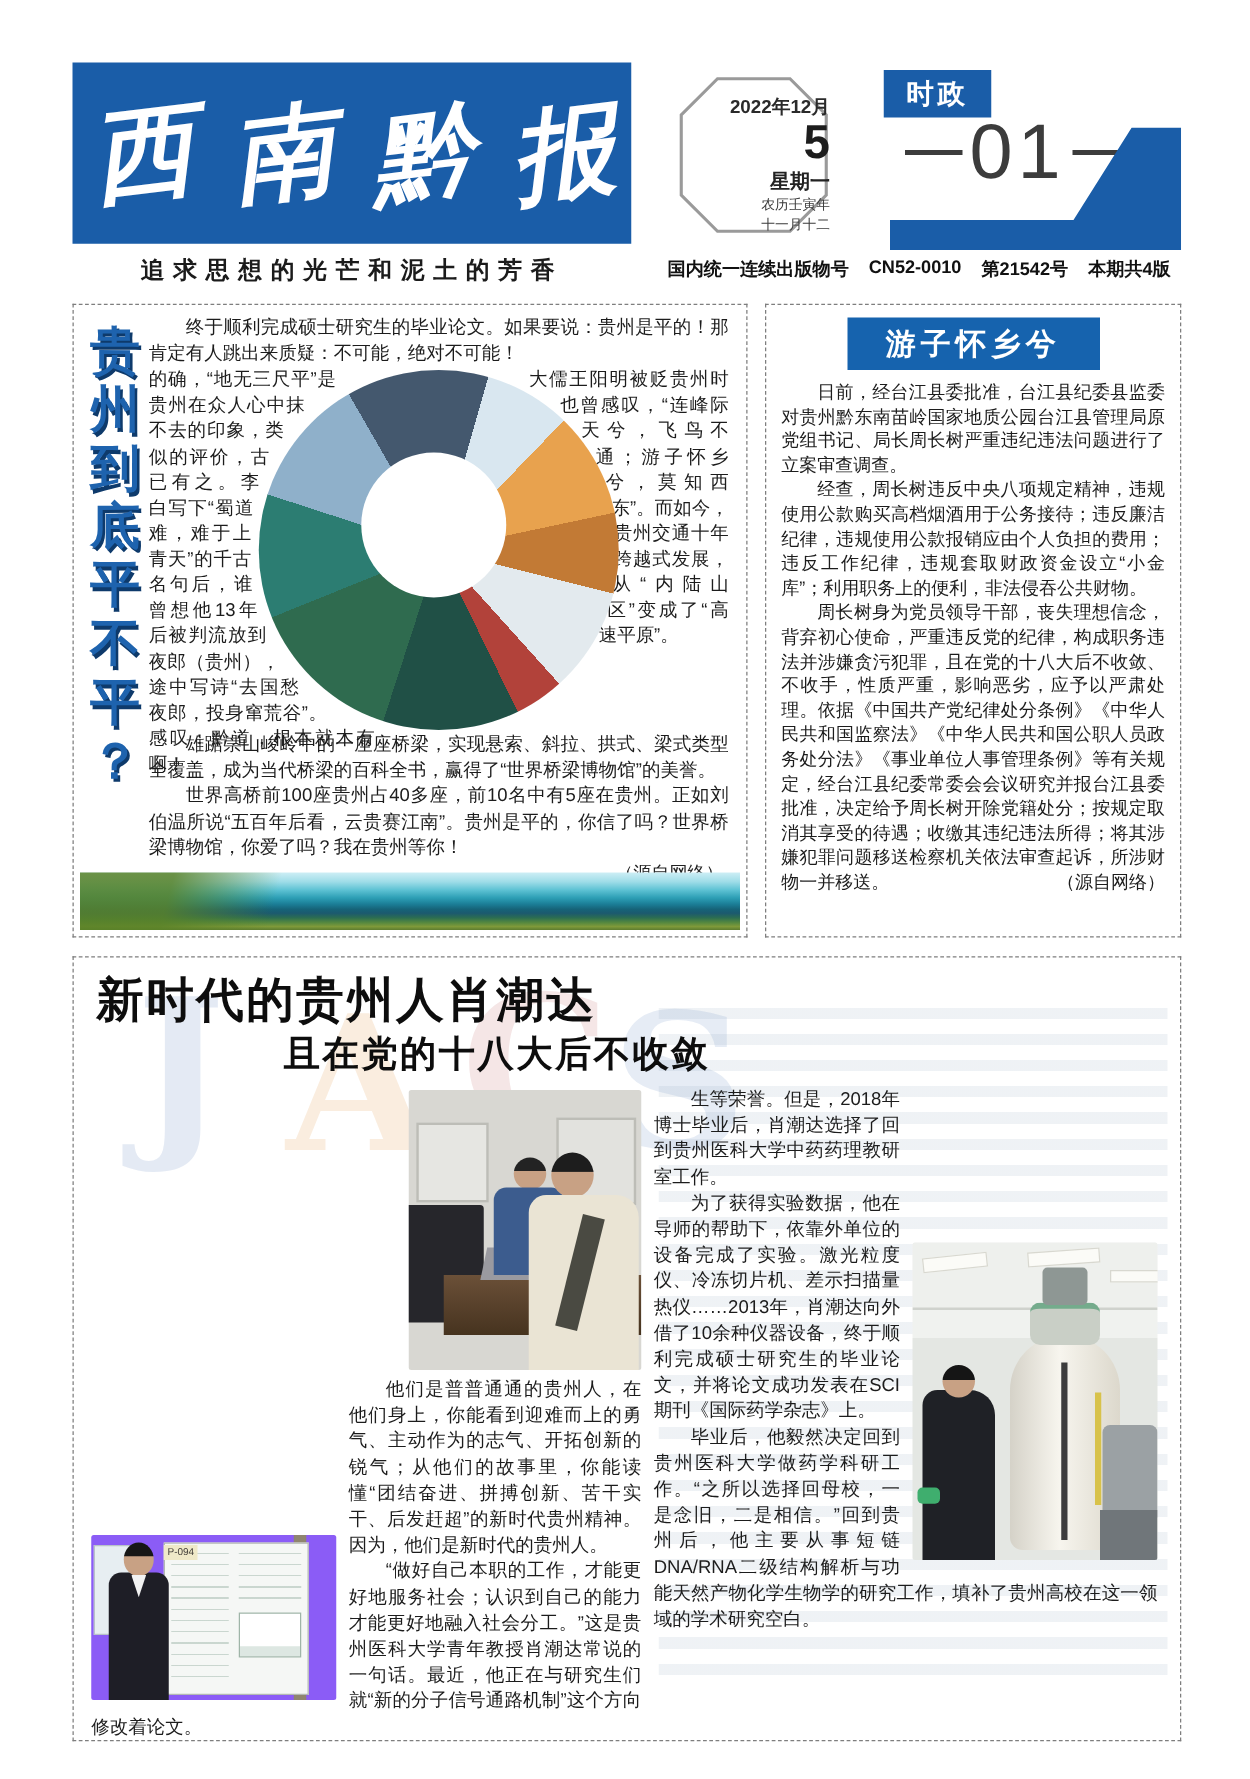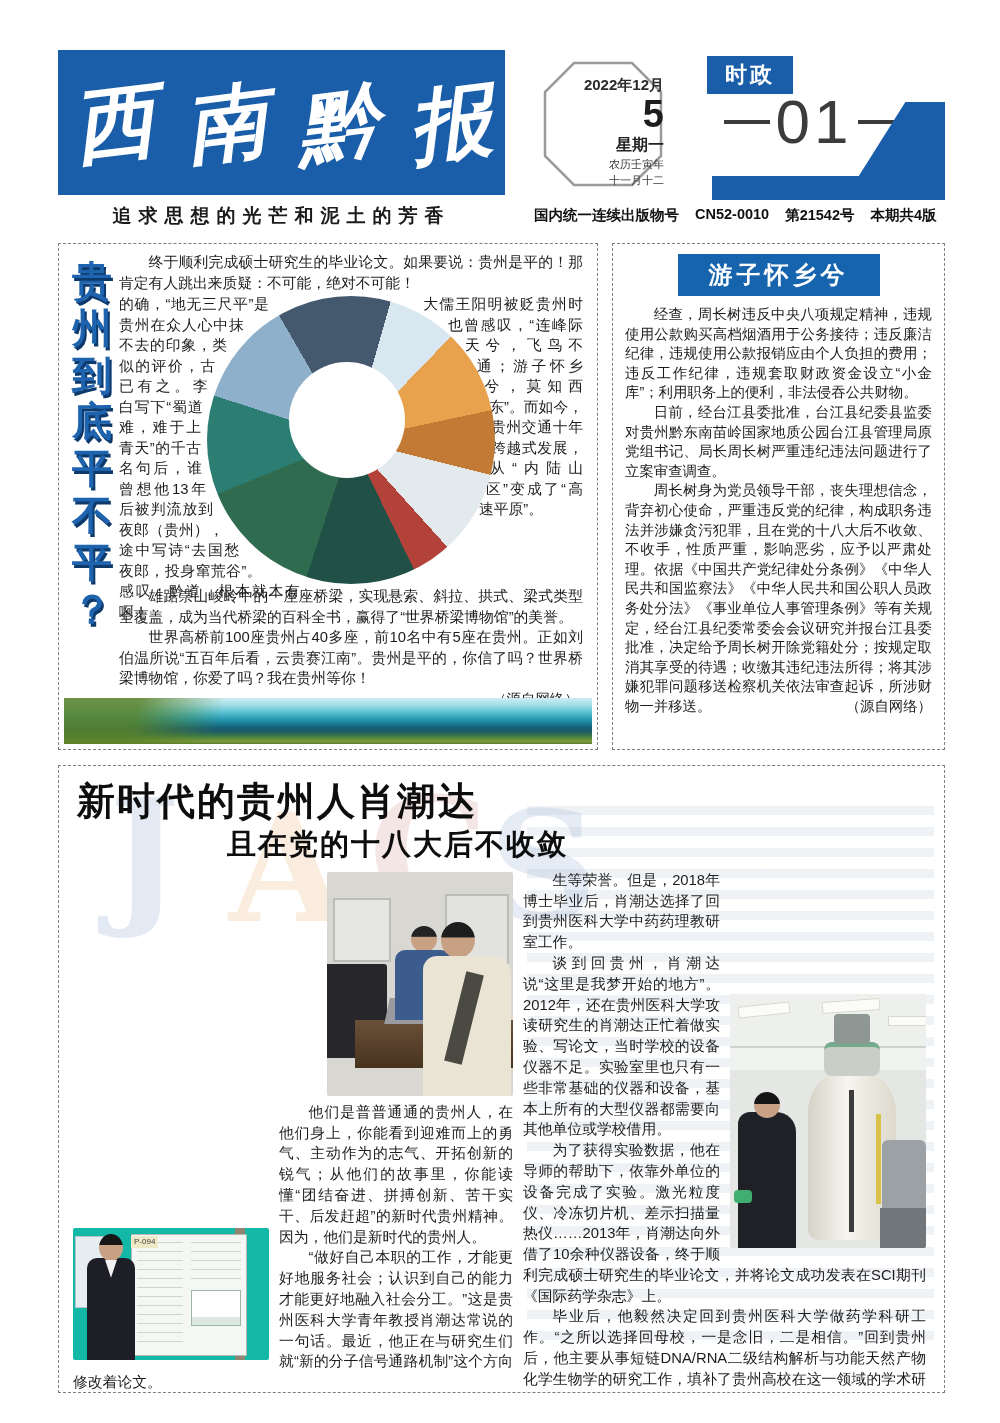--- a/index.html
+++ b/index.html
@@ -121,21 +121,21 @@
   .ph-lab .app { left:104px; top:20px; width:36px; height:30px; background:#8e9794; border-radius:4px; }
   .ph-lab .stripe { left:119px; top:96px; width:5px; height:142px; background:#3c3c3c; }
   .ph-lab .ystripe { left:146px; top:120px; width:5px; height:90px; background:#d8c24a; }
   .ph-lab .pers { left:8px; top:118px; width:58px; height:136px; background:#1f2126; border-radius:12px 20px 0 0; }
   .ph-lab .phd { left:24px; top:98px; width:26px; height:26px; border-radius:50%;
                  background:linear-gradient(#151515 45%,#c8a184 47%); }
   .ph-lab .glove { left:4px; top:196px; width:18px; height:13px; background:#3fae6e; border-radius:4px; }
   .ph-lab .gbox { left:152px; top:146px; width:44px; height:74px; background:#9ba1a4; border-radius:6px 6px 0 0; }
   .ph-lab .gbox2 { left:150px; top:214px; width:46px; height:40px; background:#70767a; }
 
-  .ph-poster { float:left; width:196px; height:132px; margin:358px 10px 4px 0; background:#14b8a6; }
+  .ph-poster { float:left; width:196px; height:132px; margin:358px 10px 4px 0; background:#8b5cf6; }
   .ph-poster .beam { right:24px; top:0; width:10px; height:132px; background:#8f8570; }
   .ph-poster .board { left:58px; top:6px; width:116px; height:122px; background:#f5f7f5; border:1px solid #b3b8b3; }
   .ph-poster .cols1 { left:64px; top:14px; width:46px; height:106px;
       background:repeating-linear-gradient(180deg, rgba(90,130,110,.28) 0 1px, transparent 1px 9px); }
   .ph-poster .cols2 { left:118px; top:14px; width:50px; height:40px;
       background:repeating-linear-gradient(180deg, rgba(90,130,110,.28) 0 1px, transparent 1px 9px); }
   .ph-poster .chart { left:118px; top:62px; width:50px; height:36px; background:#fff; border:1px solid #9fb5a8;
       box-shadow:inset 0 -8px 0 rgba(120,160,140,.25); }
   .ph-poster .minis { left:2px; top:8px; width:30px; height:72px; background:#e7eef2; border:1px solid #b8c2c8; }
   .ph-poster .man { left:14px; top:30px; width:48px; height:102px; background:#1e1e26; border-radius:10px 10px 0 0; }
@@ -216,22 +216,22 @@
       <p>雄踞崇山峻岭中的一座座桥梁，实现悬索、斜拉、拱式、梁式类型全覆盖，成为当代桥梁的百科全书，赢得了“世界桥梁博物馆”的美誉。</p>
       <p>世界高桥前100座贵州占40多座，前10名中有5座在贵州。正如刘伯温所说“五百年后看，云贵赛江南”。贵州是平的，你信了吗？世界桥梁博物馆，你爱了吗？我在贵州等你！</p>
       <div class="src">（源自网络）</div>
     </div>
     <div class="abs panorama"></div>
   </div>
 
   <div class="abs nbox box-zhou">
     <div class="zhou-title">游子怀乡兮</div>
     <div class="zhou-body">
+      <p>日前，经台江县委批准，台江县纪委县监委对贵州黔东南苗岭国家地质公园台江县管理局原党组书记、局长周长树严重违纪违法问题进行了立案审查调查。</p>
       <p>经查，周长树违反中央八项规定精神，违规使用公款购买高档烟酒用于公务接待；违反廉洁纪律，违规使用公款报销应由个人负担的费用；违反工作纪律，违规套取财政资金设立“小金库”；利用职务上的便利，非法侵吞公共财物。</p>
-      <p>日前，经台江县委批准，台江县纪委县监委对贵州黔东南苗岭国家地质公园台江县管理局原党组书记、局长周长树严重违纪违法问题进行了立案审查调查。</p>
       <p>
         <span>周长树身为党员领导干部，丧失理想信念，背弃初心使命，严重违反党的纪律，构成职务违法并涉嫌贪污犯罪，且在党的十八大后不收敛、不收手，性质严重，影响恶劣，应予以严肃处理。依据《中国共产党纪律处分条例》《中华人民共和国监察法》《中华人民共和国公职人员政务处分法》《事业单位人事管理条例》等有关规定，经台江县纪委常委会会议研究并报台江县委批准，决定给予周长树开除党籍处分；按规定取消其享受的待遇；收缴其违纪违法所得；将其涉嫌犯罪问题移送检察机关依法审查起诉，所涉财物一并移送。</span>
         <span class="src-inline">（源自网络）</span>
       </p>
     </div>
   </div>
 
   <div class="abs nbox box-xiao">
     <div class="wm">
       <span class="wl" style="left:50px; top:0; color:rgba(130,160,205,.22);">J</span>
@@ -289,21 +289,20 @@
           <div class="app"></div>
           <div class="stripe"></div>
           <div class="ystripe"></div>
           <div class="pers"></div>
           <div class="phd"></div>
           <div class="glove"></div>
           <div class="gbox"></div>
           <div class="gbox2"></div>
         </div>
         <p>生等荣誉。但是，2018年博士毕业后，肖潮达选择了回到贵州医科大学中药药理教研室工作。</p>
-        <p>谈到回贵州，肖潮达说“这里是我梦开始的地方”。2012年，还在贵州医科大学攻读研究生的肖潮达正忙着做实验、写论文，当时学校的设备仪器不足。实验室里也只有一些非常基础的仪器和设备，基本上所有的大型仪器都需要向其他单位或学校借用。</p>
         <p>为了获得实验数据，他在导师的帮助下，依靠外单位的设备完成了实验。激光粒度仪、冷冻切片机、差示扫描量热仪……2013年，肖潮达向外借了10余种仪器设备，终于顺利完成硕士研究生的毕业论文，并将论文成功发表在SCI期刊《国际药学杂志》上。</p>
         <p>毕业后，他毅然决定回到贵州医科大学做药学科研工作。“之所以选择回母校，一是念旧，二是相信。”回到贵州后，他主要从事短链DNA/RNA二级结构解析与功能天然产物化学生物学的研究工作，填补了贵州高校在这一领域的学术研究空白。</p>
 
       </div>
     </div>
   </div>
 
 </div>
 
 </body></html>

